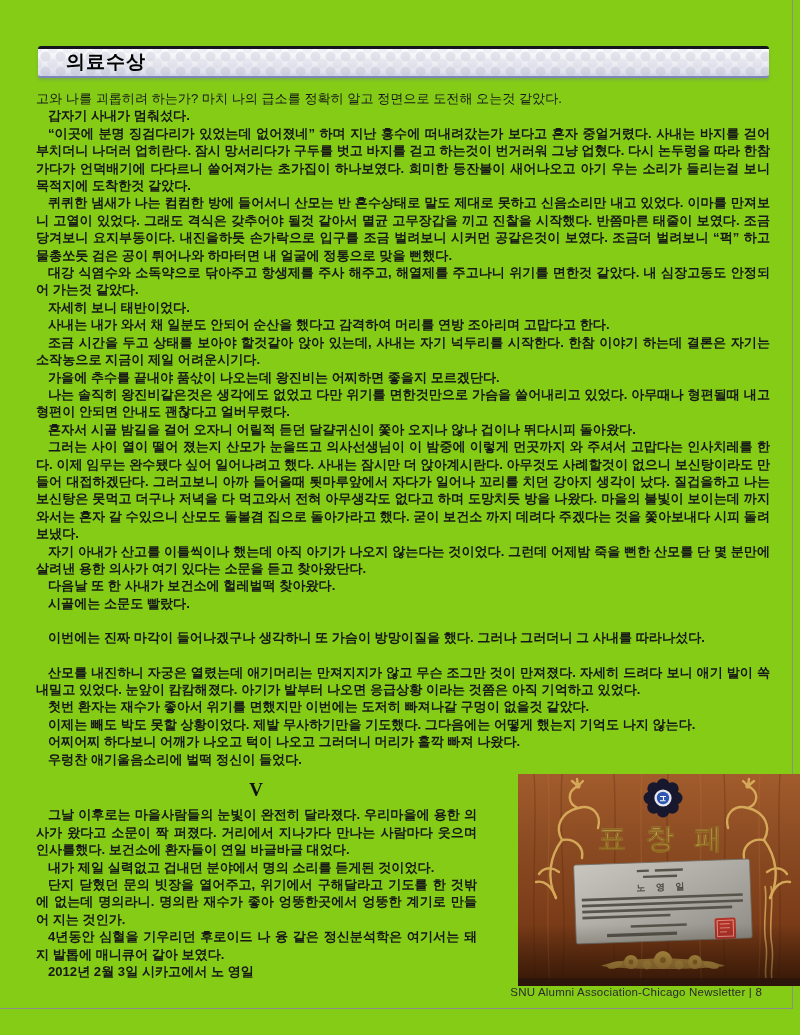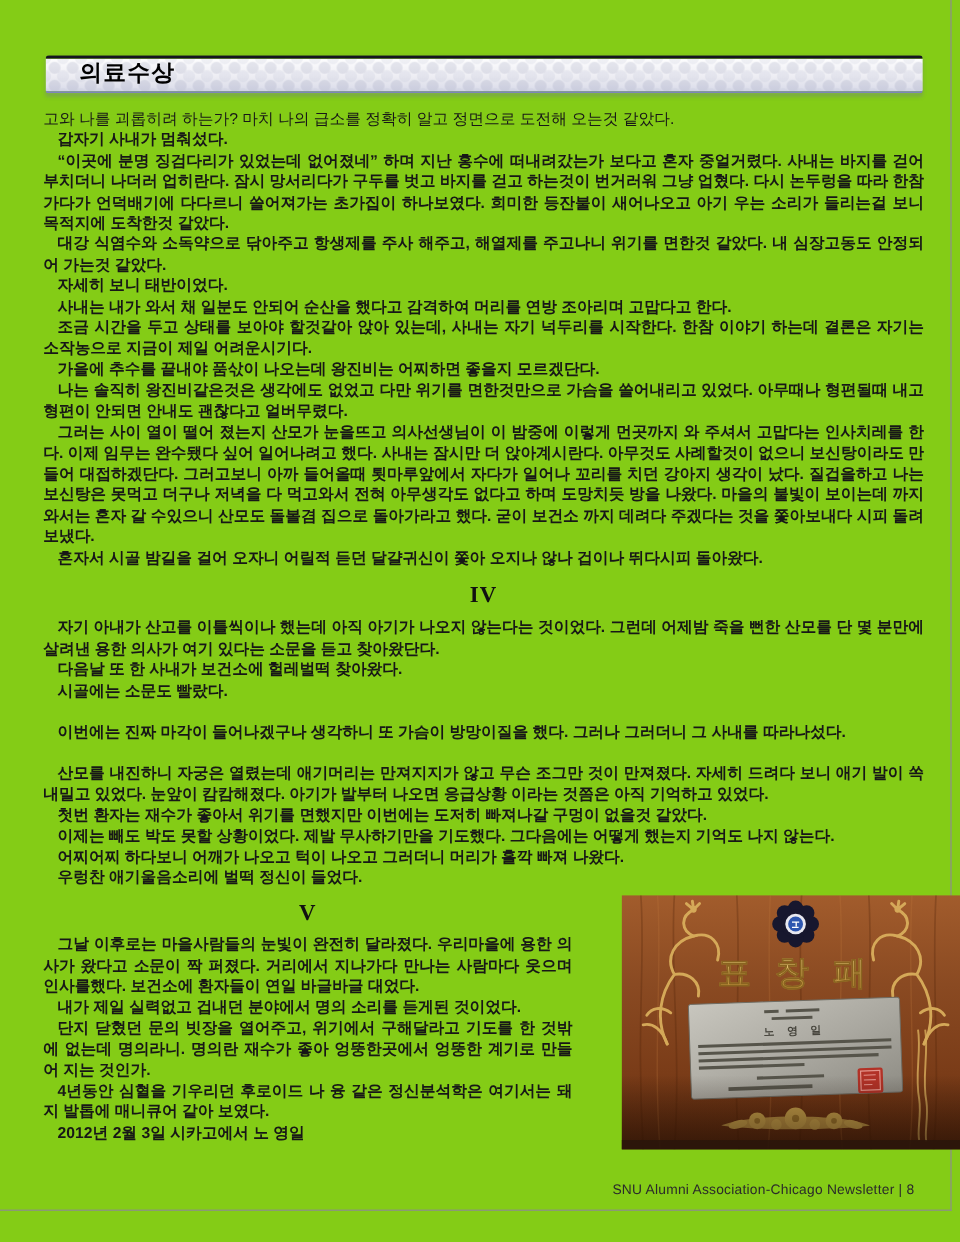--- a/index.html
+++ b/index.html
@@ -39,30 +39,30 @@
   <div class="page-frame"></div>
 
   <div class="banner">
     <div class="banner-title">의료수상</div>
   </div>
 
   <div class="content">
     <p>고와 나를 괴롭히려 하는가? 마치 나의 급소를 정확히 알고 정면으로 도전해 오는것 같았다.</p>
     <p class="indent">갑자기 사내가 멈춰섰다.</p>
     <p class="indent">“이곳에 분명 징검다리가 있었는데 없어졌네” 하며 지난 홍수에 떠내려갔는가 보다고 혼자 중얼거렸다. 사내는 바지를 걷어 부치더니 나더러 업히란다. 잠시 망서리다가 구두를 벗고 바지를 걷고 하는것이 번거러워 그냥 업혔다. 다시 논두렁을 따라 한참가다가 언덕배기에 다다르니 쓸어져가는 초가집이 하나보였다. 희미한 등잔불이 새어나오고 아기 우는 소리가 들리는걸 보니 목적지에 도착한것 같았다.</p>
+    <p class="indent">퀴퀴한 냄새가 나는 컴컴한 방에 들어서니 산모는 반 혼수상태로 말도 제대로 못하고 신음소리만 내고 있었다. 이마를 만져보니 고열이 있었다. 그래도 격식은 갖추어야 될것 같아서 멸균 고무장갑을 끼고 진찰을 시작했다. 반쯤마른 태줄이 보였다. 조금 당겨보니 요지부동이다. 내진을하듯 손가락으로 입구를 조금 벌려보니 시커먼 공같은것이 보였다. 조금더 벌려보니 “퍽” 하고 물총쏘듯 검은 공이 튀어나와 하마터면 내 얼굴에 정통으로 맞을 뻔했다.</p>
     <p class="indent">대강 식염수와 소독약으로 닦아주고 항생제를 주사 해주고, 해열제를 주고나니 위기를 면한것 같았다. 내 심장고동도 안정되어 가는것 같았다.</p>
     <p class="indent">자세히 보니 태반이었다.</p>
     <p class="indent">사내는 내가 와서 채 일분도 안되어 순산을 했다고 감격하여 머리를 연방 조아리며 고맙다고 한다.</p>
     <p class="indent">조금 시간을 두고 상태를 보아야 할것같아 앉아 있는데, 사내는 자기 넉두리를 시작한다. 한참 이야기 하는데 결론은 자기는 소작농으로 지금이 제일 어려운시기다.</p>
     <p class="indent">가을에 추수를 끝내야 품삯이 나오는데 왕진비는 어찌하면 좋을지 모르겠단다.</p>
     <p class="indent">나는 솔직히 왕진비같은것은 생각에도 없었고 다만 위기를 면한것만으로 가슴을 쓸어내리고 있었다. 아무때나 형편될때 내고 형편이 안되면 안내도 괜찮다고 얼버무렸다.</p>
+    <p class="indent">혼자서 시골 밤길을 걸어 오자니 어릴적 듣던 달걀귀신이 쫓아 오지나 않나 겁이나 뛰다시피 돌아왔다.</p>
     <p class="indent">그러는 사이 열이 떨어 졌는지 산모가 눈을뜨고 의사선생님이 이 밤중에 이렇게 먼곳까지 와 주셔서 고맙다는 인사치레를 한다. 이제 임무는 완수됐다 싶어 일어나려고 했다. 사내는 잠시만 더 앉아계시란다. 아무것도 사례할것이 없으니 보신탕이라도 만들어 대접하겠단다. 그러고보니 아까 들어올때 툇마루앞에서 자다가 일어나 꼬리를 치던 강아지 생각이 났다. 질겁을하고 나는 보신탕은 못먹고 더구나 저녁을 다 먹고와서 전혀 아무생각도 없다고 하며 도망치듯 방을 나왔다. 마을의 불빛이 보이는데 까지 와서는 혼자 갈 수있으니 산모도 돌볼겸 집으로 돌아가라고 했다. 굳이 보건소 까지 데려다 주겠다는 것을 쫓아보내다 시피 돌려 보냈다.</p>
-    <p class="indent">혼자서 시골 밤길을 걸어 오자니 어릴적 듣던 달걀귀신이 쫓아 오지나 않나 겁이나 뛰다시피 돌아왔다.</p>
-
-    <div class="roman">IV</div>
+
 
     <p class="indent">자기 아내가 산고를 이틀씩이나 했는데 아직 아기가 나오지 않는다는 것이었다. 그런데 어제밤 죽을 뻔한 산모를 단 몇 분만에 살려낸 용한 의사가 여기 있다는 소문을 듣고 찾아왔단다.</p>
     <p class="indent">다음날 또 한 사내가 보건소에 헐레벌떡 찾아왔다.</p>
     <p class="indent">시골에는 소문도 빨랐다.</p>
     <p class="indent gap">이번에는 진짜 마각이 들어나겠구나 생각하니 또 가슴이 방망이질을 했다. 그러나 그러더니 그 사내를 따라나섰다.</p>
     <p class="indent gap">산모를 내진하니 자궁은 열렸는데 애기머리는 만져지지가 않고 무슨 조그만 것이 만져졌다. 자세히 드려다 보니 애기 발이 쏙내밀고 있었다. 눈앞이 캄캄해졌다. 아기가 발부터 나오면 응급상황 이라는 것쯤은 아직 기억하고 있었다.</p>
     <p class="indent">첫번 환자는 재수가 좋아서 위기를 면했지만 이번에는 도저히 빠져나갈 구멍이 없을것 같았다.</p>
     <p class="indent">이제는 빼도 박도 못할 상황이었다. 제발 무사하기만을 기도했다. 그다음에는 어떻게 했는지 기억도 나지 않는다.</p>
     <p class="indent">어찌어찌 하다보니 어깨가 나오고 턱이 나오고 그러더니 머리가 홀깍 빠져 나왔다.</p>
     <p class="indent">우렁찬 애기울음소리에 벌떡 정신이 들었다.</p>

